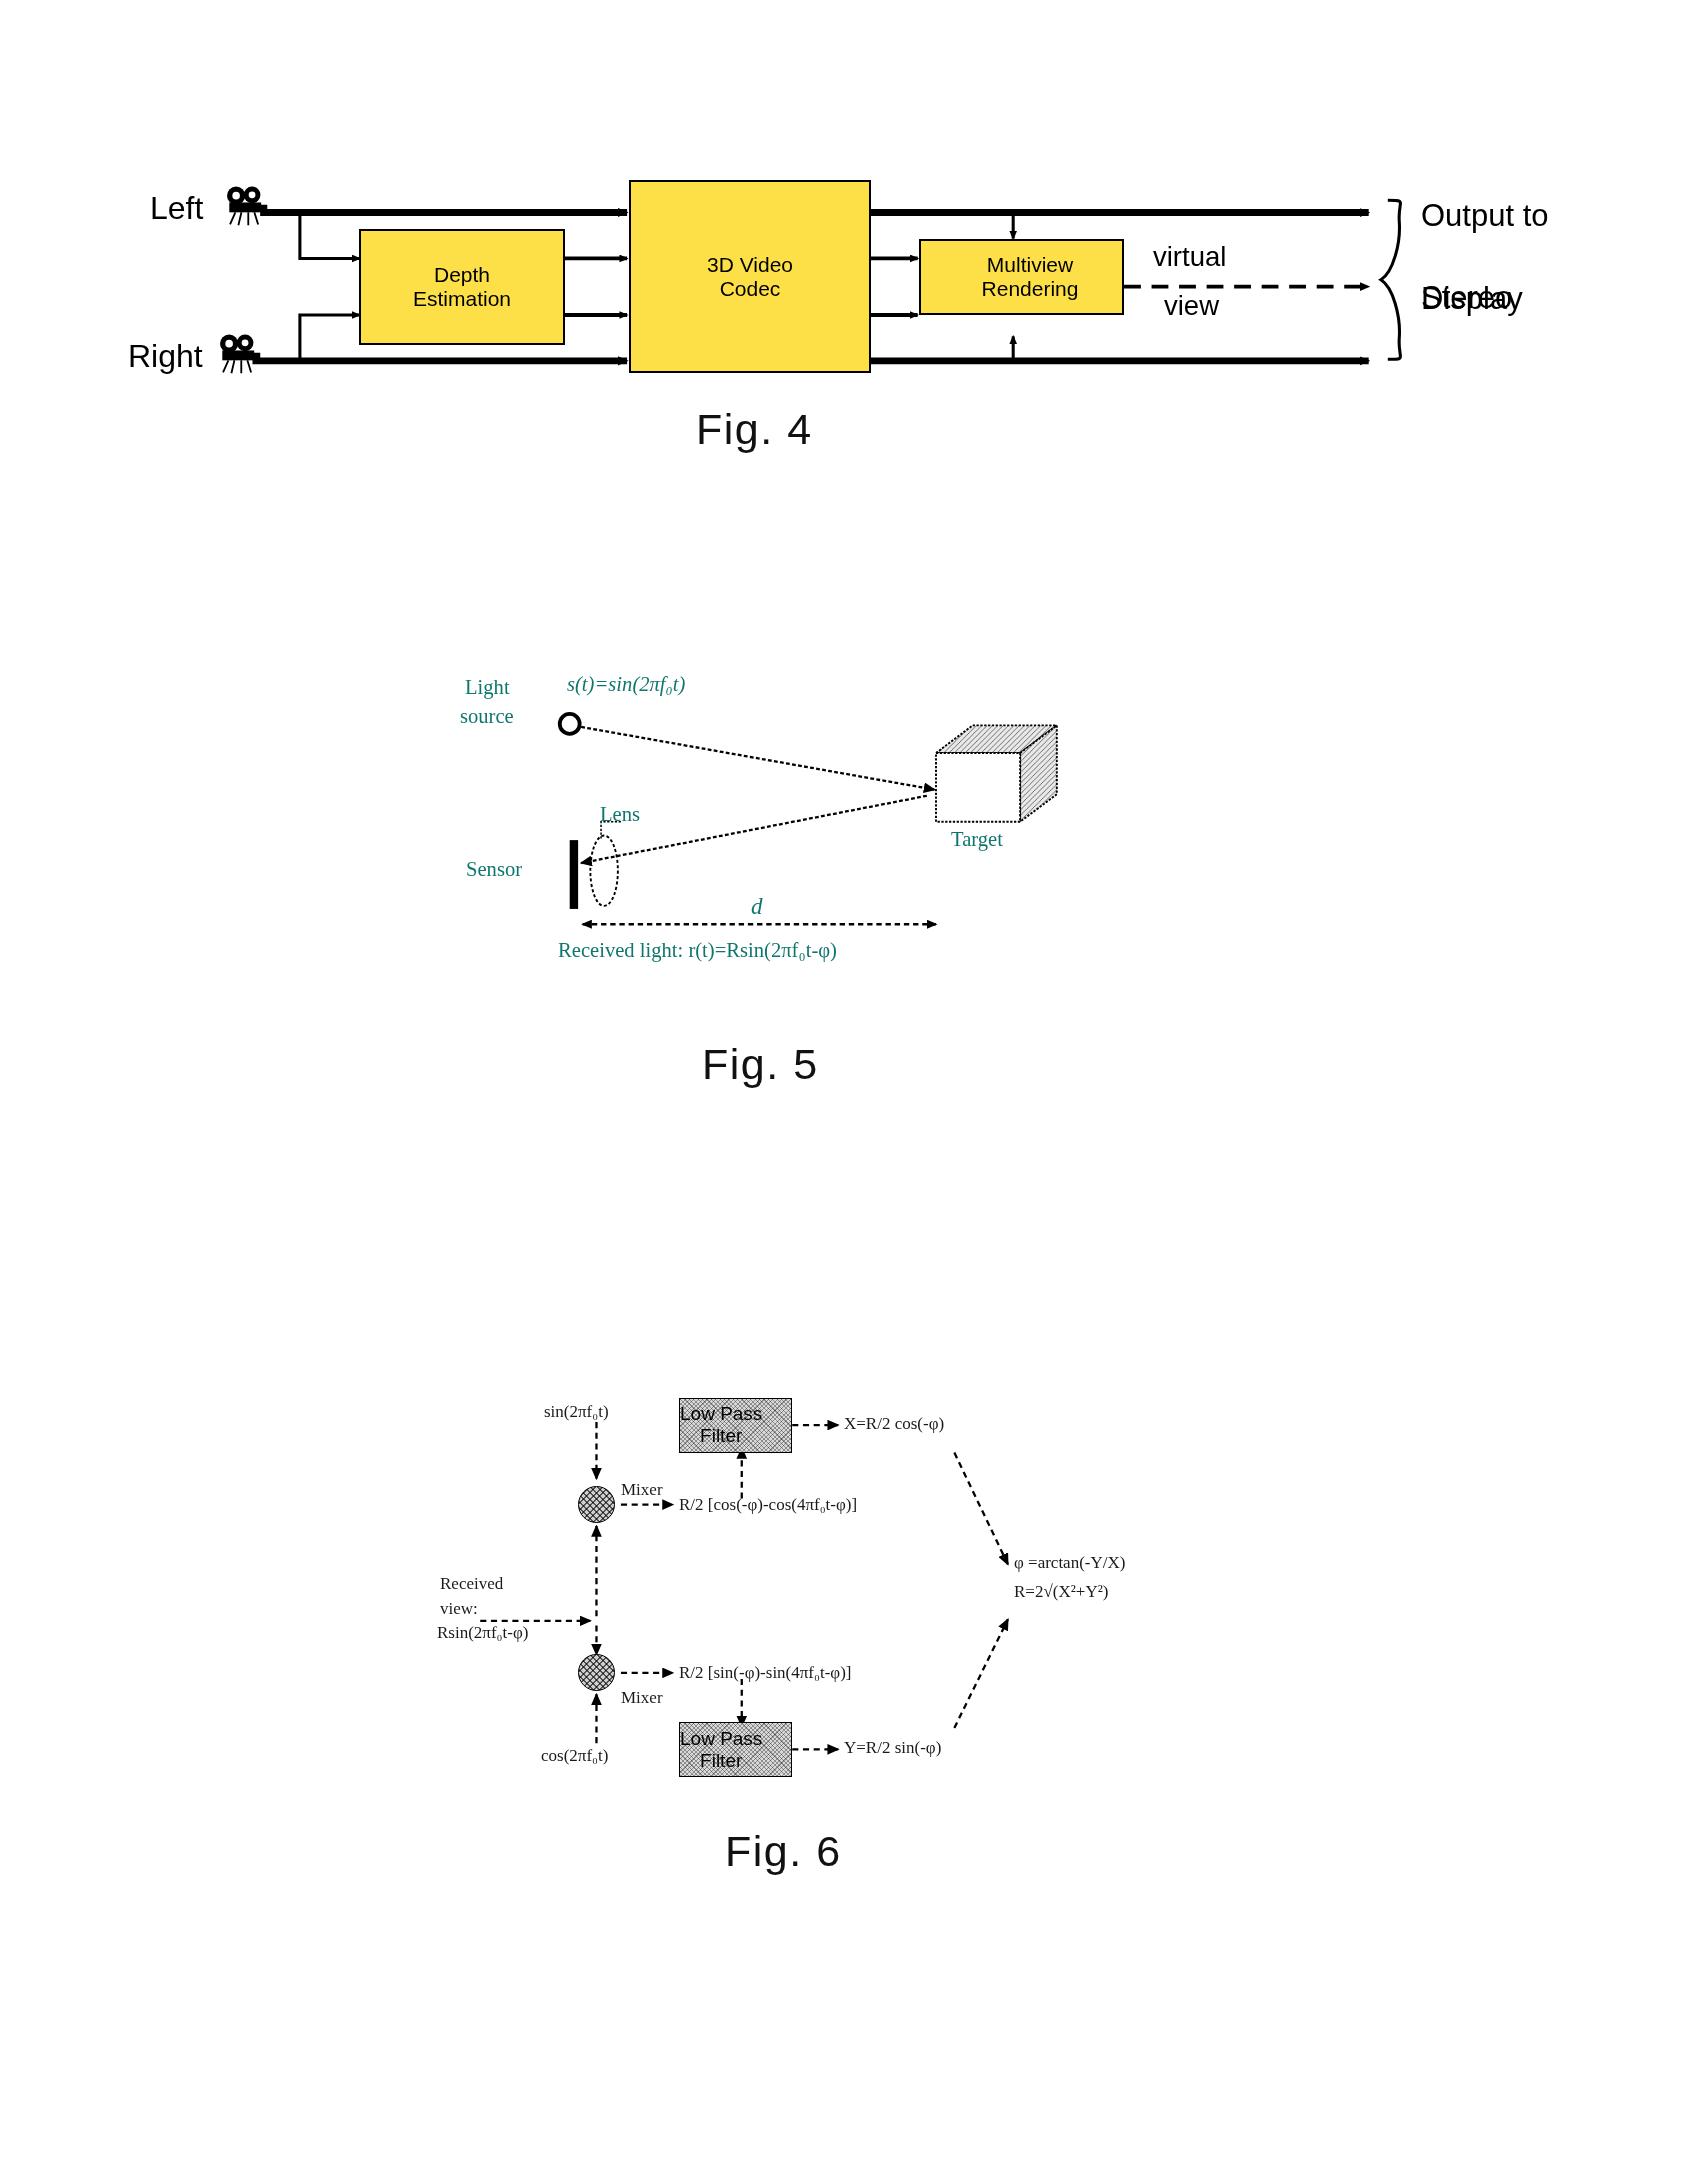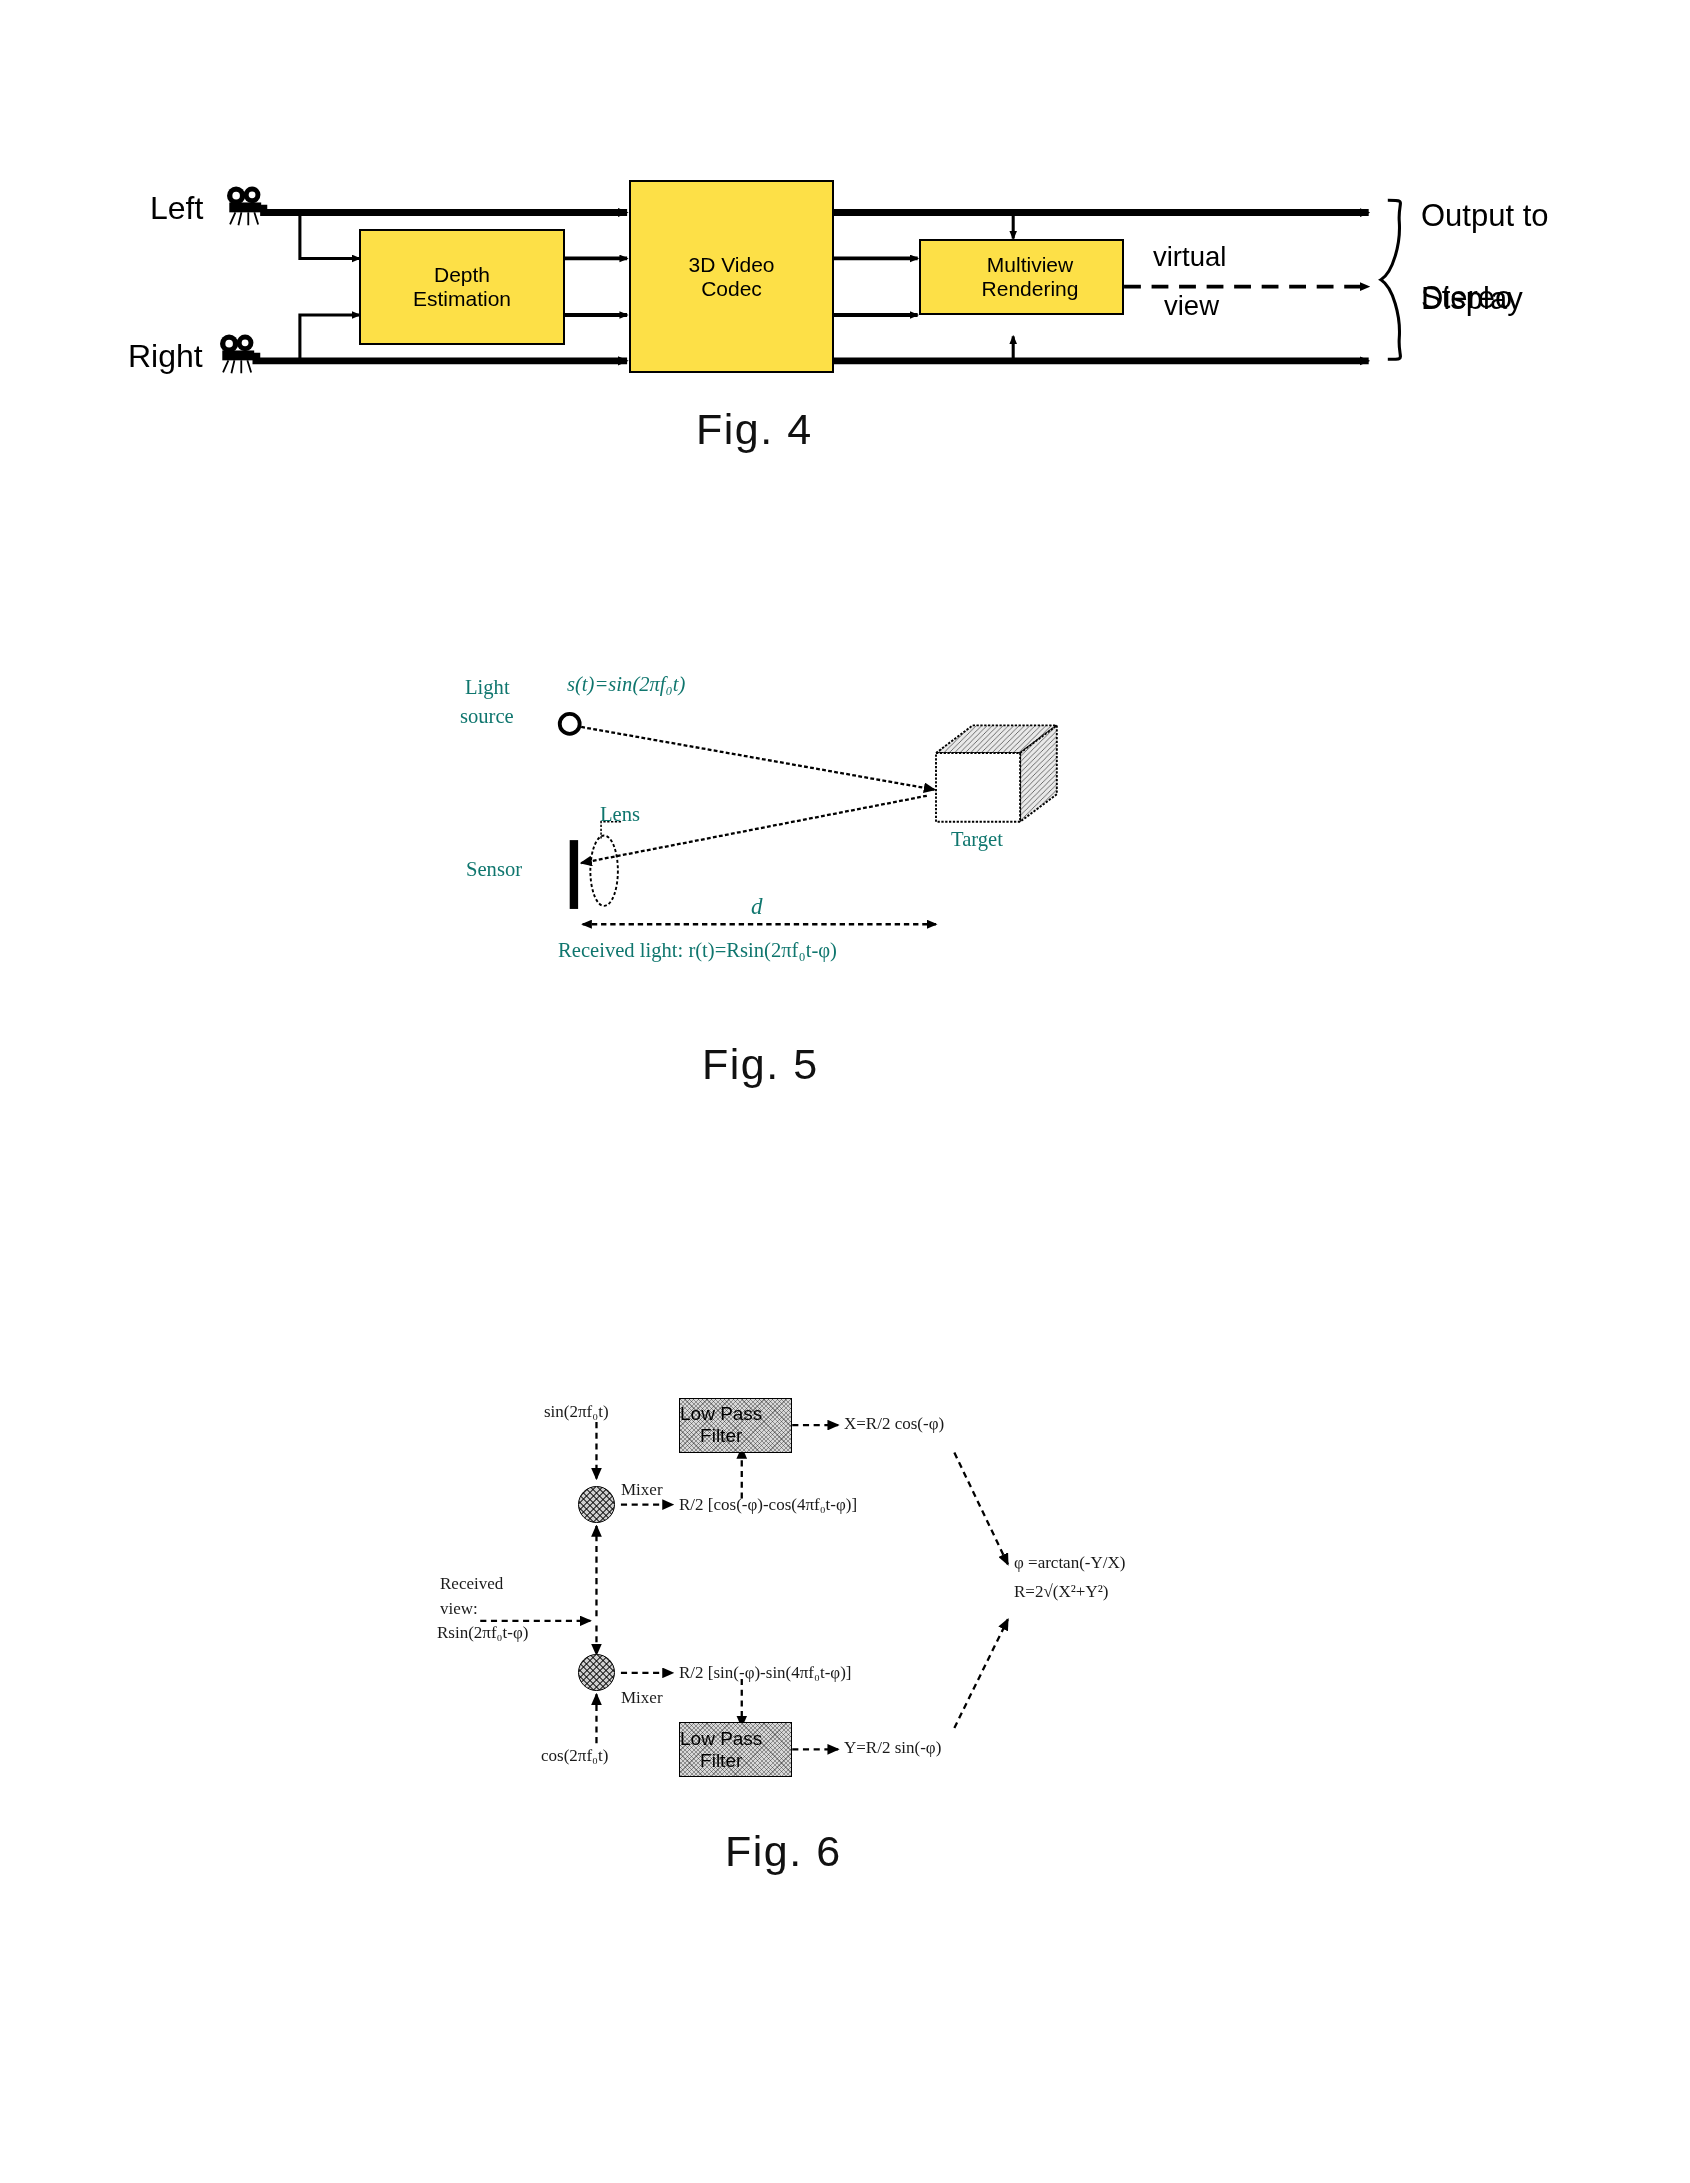--- a/index.html
+++ b/index.html
@@ -187,21 +187,21 @@
     </div>
 
     <div class="f4-label" style="left:150px;top:190px;">Left</div>
     <div class="f4-label" style="left:128px;top:338px;">Right</div>
 
     <div class="f4-box" style="left:359px;top:229px;width:206px;height:116px;">
       <span>Depth</span>
       <span>Estimation</span>
     </div>
 
-    <div class="f4-box" style="left:629px;top:180px;width:205px;height:193px;">
+    <div class="f4-box" style="left:629px;top:180px;width:242px;height:193px;">
       <span>3D Video</span>
       <span>Codec</span>
     </div>
 
     <div class="f4-box" style="left:919px;top:239px;width:205px;height:76px;padding-left:17px;">
       <span>Multiview</span>
       <span>Rendering</span>
     </div>
 
     <div class="f4-small" style="left:1153px;top:243px;">virtual</div>

